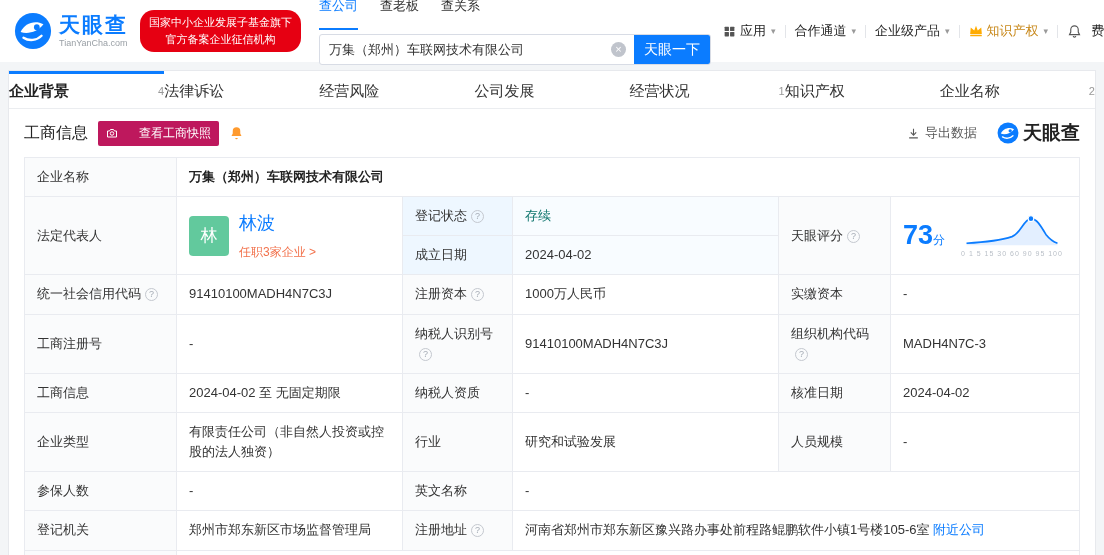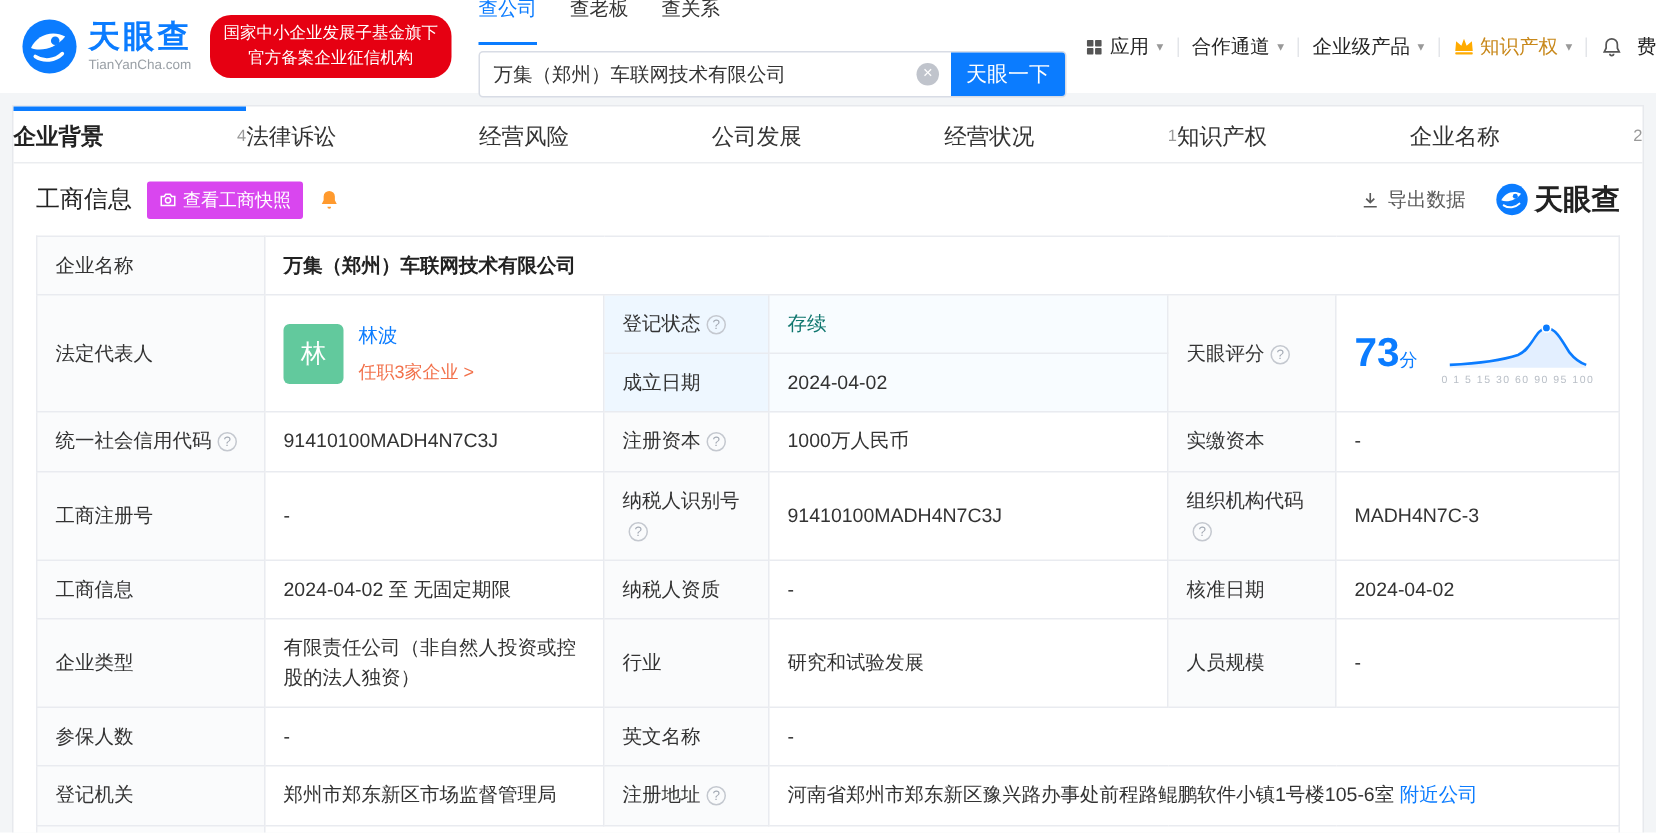--- a/index.html
+++ b/index.html
@@ -28,41 +28,41 @@
 
   
   .card{margin:8px 8px 0;background:#fff;border:1px solid #e7e9ed;border-bottom:0}
   .tabs{display:flex;height:38px;border-bottom:1px solid #ebedf0}
   .tab{flex:1;display:flex;align-items:center;justify-content:space-between;font-size:15px;color:#333;cursor:pointer;border-top:3px solid transparent}
   .tab.active{font-weight:bold;color:#222;border-top-color:#0b7cff}
   .tab sup{font-size:11px;color:#999;margin-left:3px;font-weight:normal}
 
   .sec-head{display:flex;align-items:center;padding:11px 15px;gap:10px}
   .sec-title{font-size:16px;font-weight:normal;color:#222}
-  .snap-btn{display:flex;align-items:center;gap:4px;background:#d946ef;color:#fff;font-size:12px;padding:4px 8px;border-radius:2px;border:0;cursor:pointer;font-family:inherit}
+  .snap-btn{display:flex;align-items:center;gap:21px;background:#be185d;color:#fff;font-size:12px;padding:4px 8px;border-radius:2px;border:0;cursor:pointer;font-family:inherit}
   .sec-bell{display:flex;align-items:center;cursor:pointer}
   .sec-right{margin-left:auto;display:flex;align-items:center;gap:20px}
   .export{display:flex;align-items:center;gap:5px;color:#595959;font-size:13px;cursor:pointer}
   .brand{display:flex;align-items:center;gap:4px;font-size:19px;font-weight:bold;color:#222}
 
   
   .tbl-wrap{padding:0 15px 14px}
   table{width:100%;border-collapse:collapse;table-layout:fixed;font-size:13px}
   td{border:1px solid #e9ebf0;padding:9px 12px;vertical-align:middle;line-height:1.55;word-break:break-all;color:#333}
   td.lbl{background:#fafbfc}
   td.hl{background:#eef7ff}
   td.hlv{background:#f8fcff}
   .strong{font-weight:bold;color:#222}
   .green{color:#0f766e;font-weight:400}
   .help{display:inline-block;width:13px;height:13px;border:1px solid #c4c8cf;border-radius:50%;color:#a5abb5;font-size:9px;line-height:11px;text-align:center;margin-left:4px;vertical-align:1px;cursor:pointer}
   .link{color:#0b7cff;cursor:pointer;text-decoration:none;white-space:nowrap}
 
   .rep{display:flex;align-items:center;gap:10px}
   .avatar{flex:0 0 40px;width:40px;height:40px;border-radius:4px;background:#62c99d;color:#fff;font-size:17px;display:flex;align-items:center;justify-content:center}
-  .rep-name{color:#0b7cff;font-size:13px;font-weight:500;cursor:pointer}
+  .rep-name{color:#0b7cff;font-size:18px;font-weight:500;cursor:pointer}
   .rep-note{color:#f2714b;font-size:12px;margin-top:5px;cursor:pointer}
 
   .score{display:flex;align-items:center;gap:16px}
   .score-num{color:#0b7cff;font-size:27px;font-weight:bold;line-height:1}
   .score-unit{font-size:12px;font-weight:normal}
   .chart{display:flex;flex-direction:column;align-items:center}
   .chart-axis{font-size:7px;color:#b9bfc7;letter-spacing:1px;margin-top:1px;white-space:nowrap}
 </style>
 </head>
 <body>

